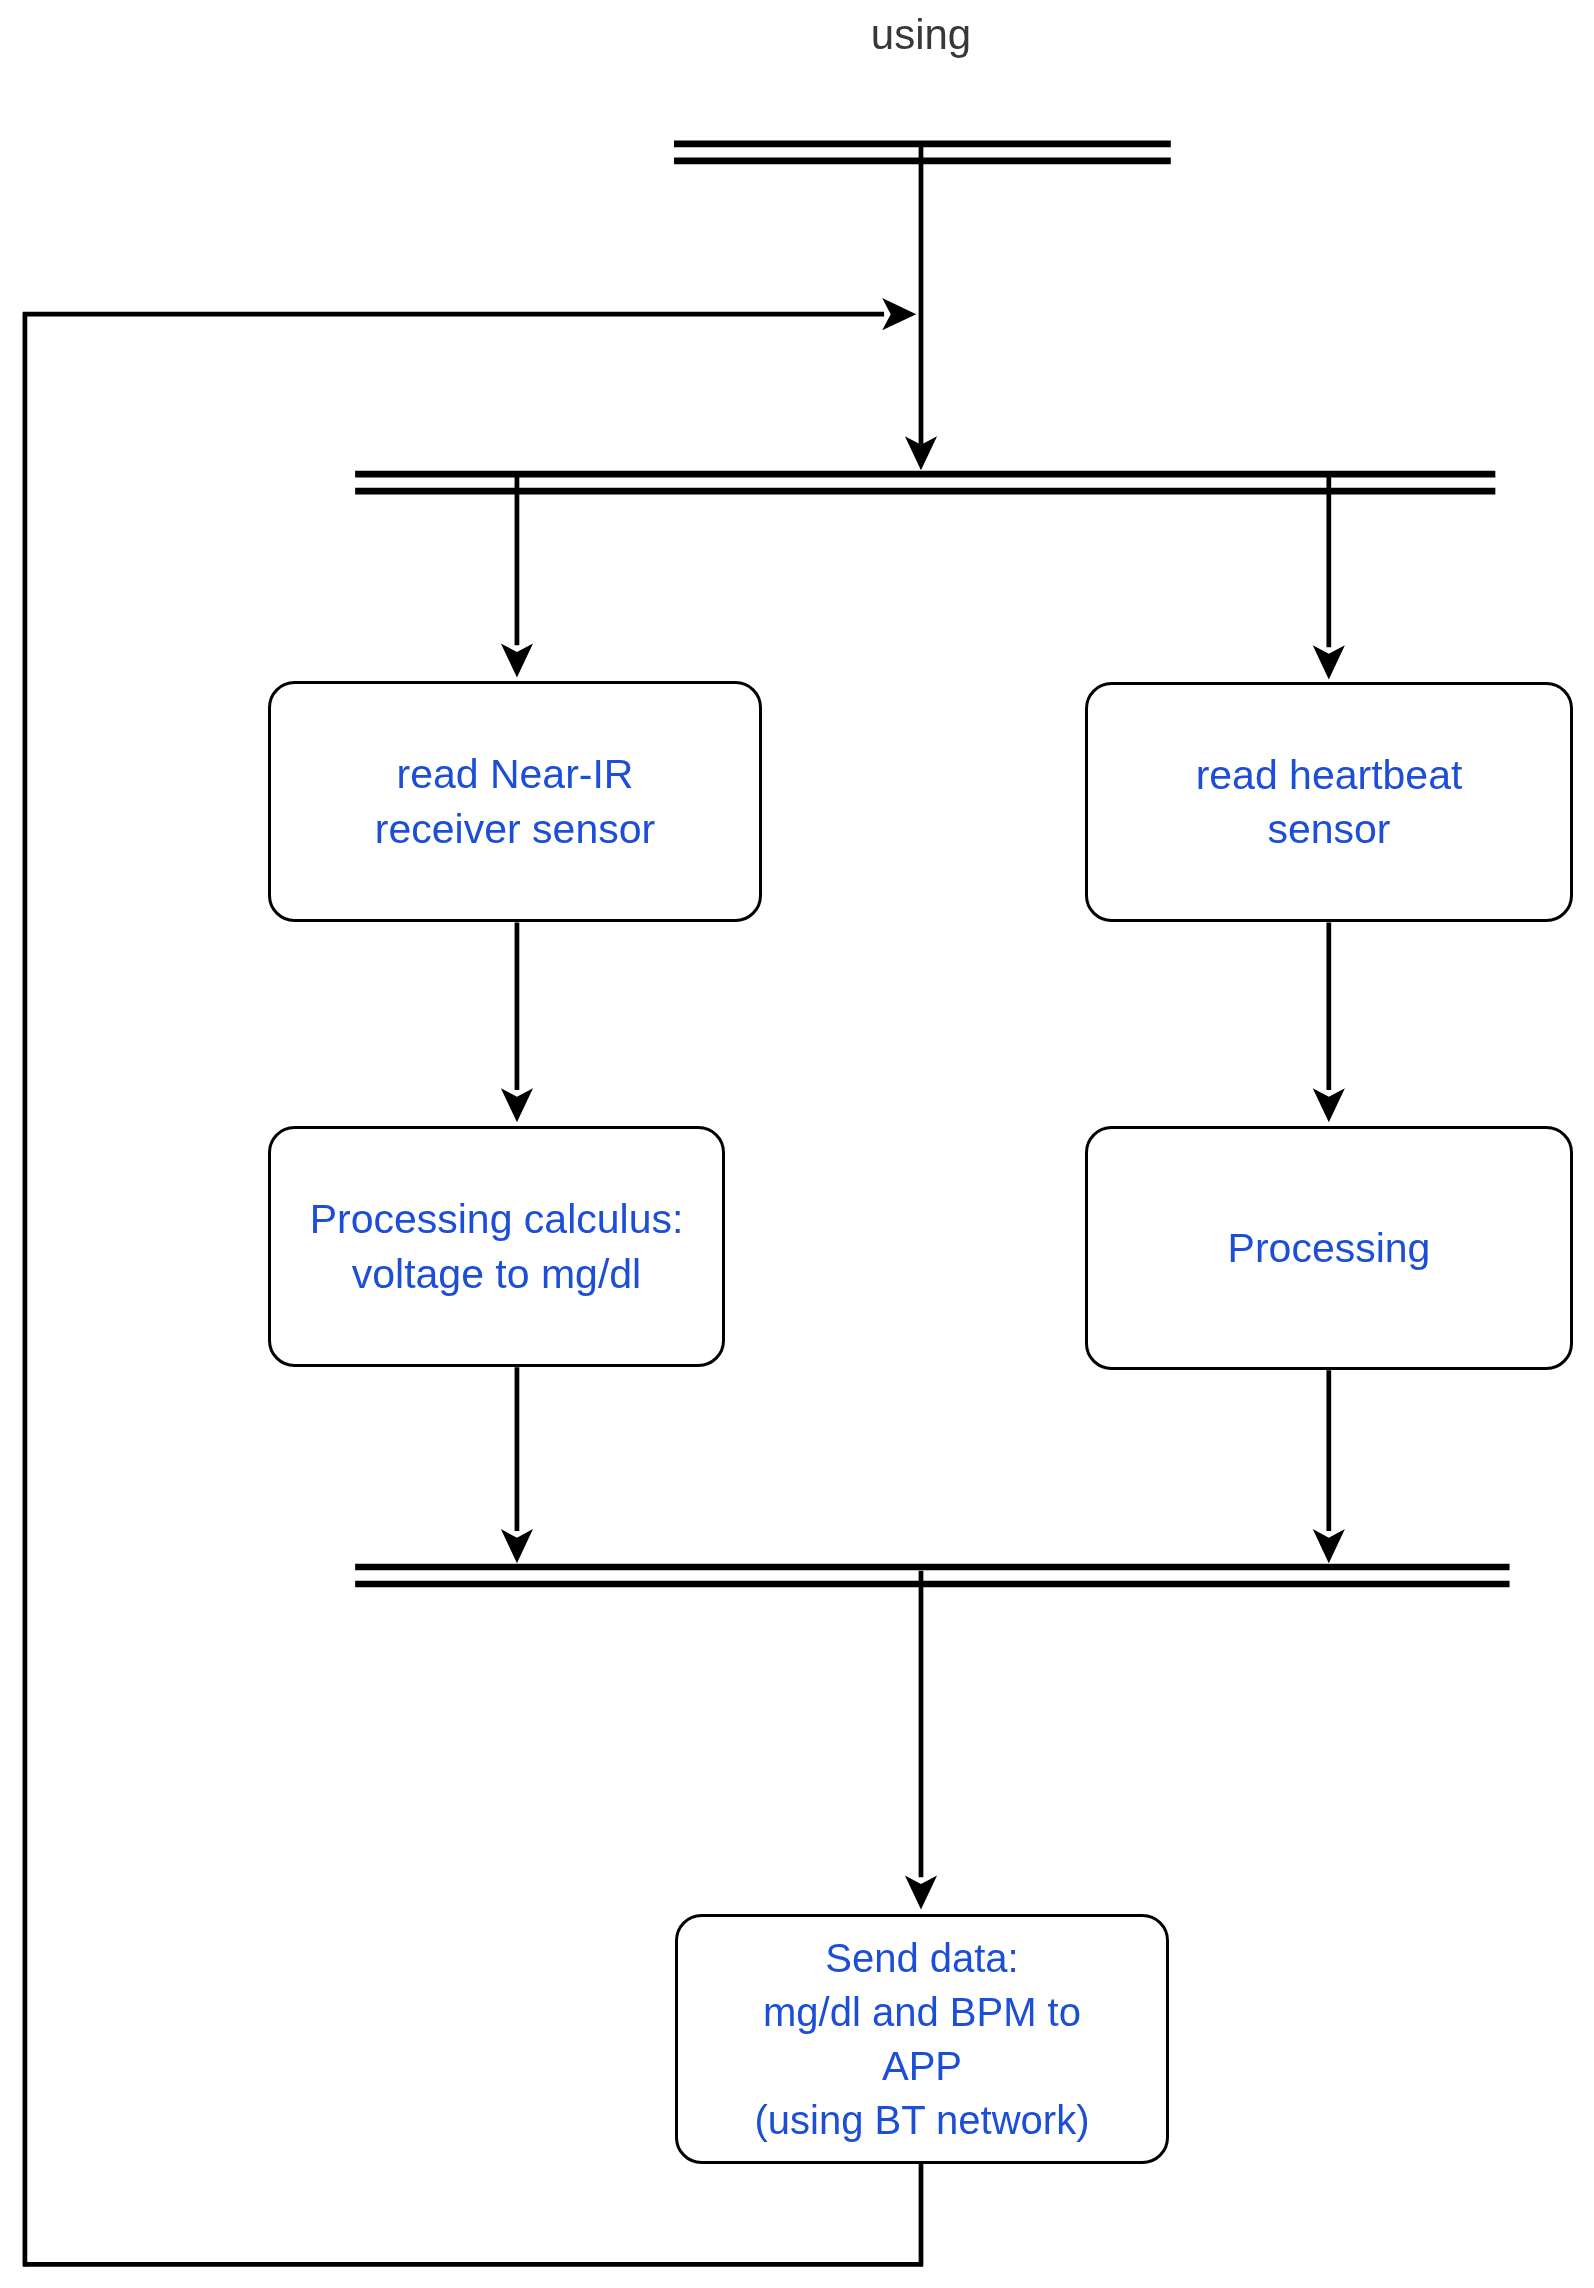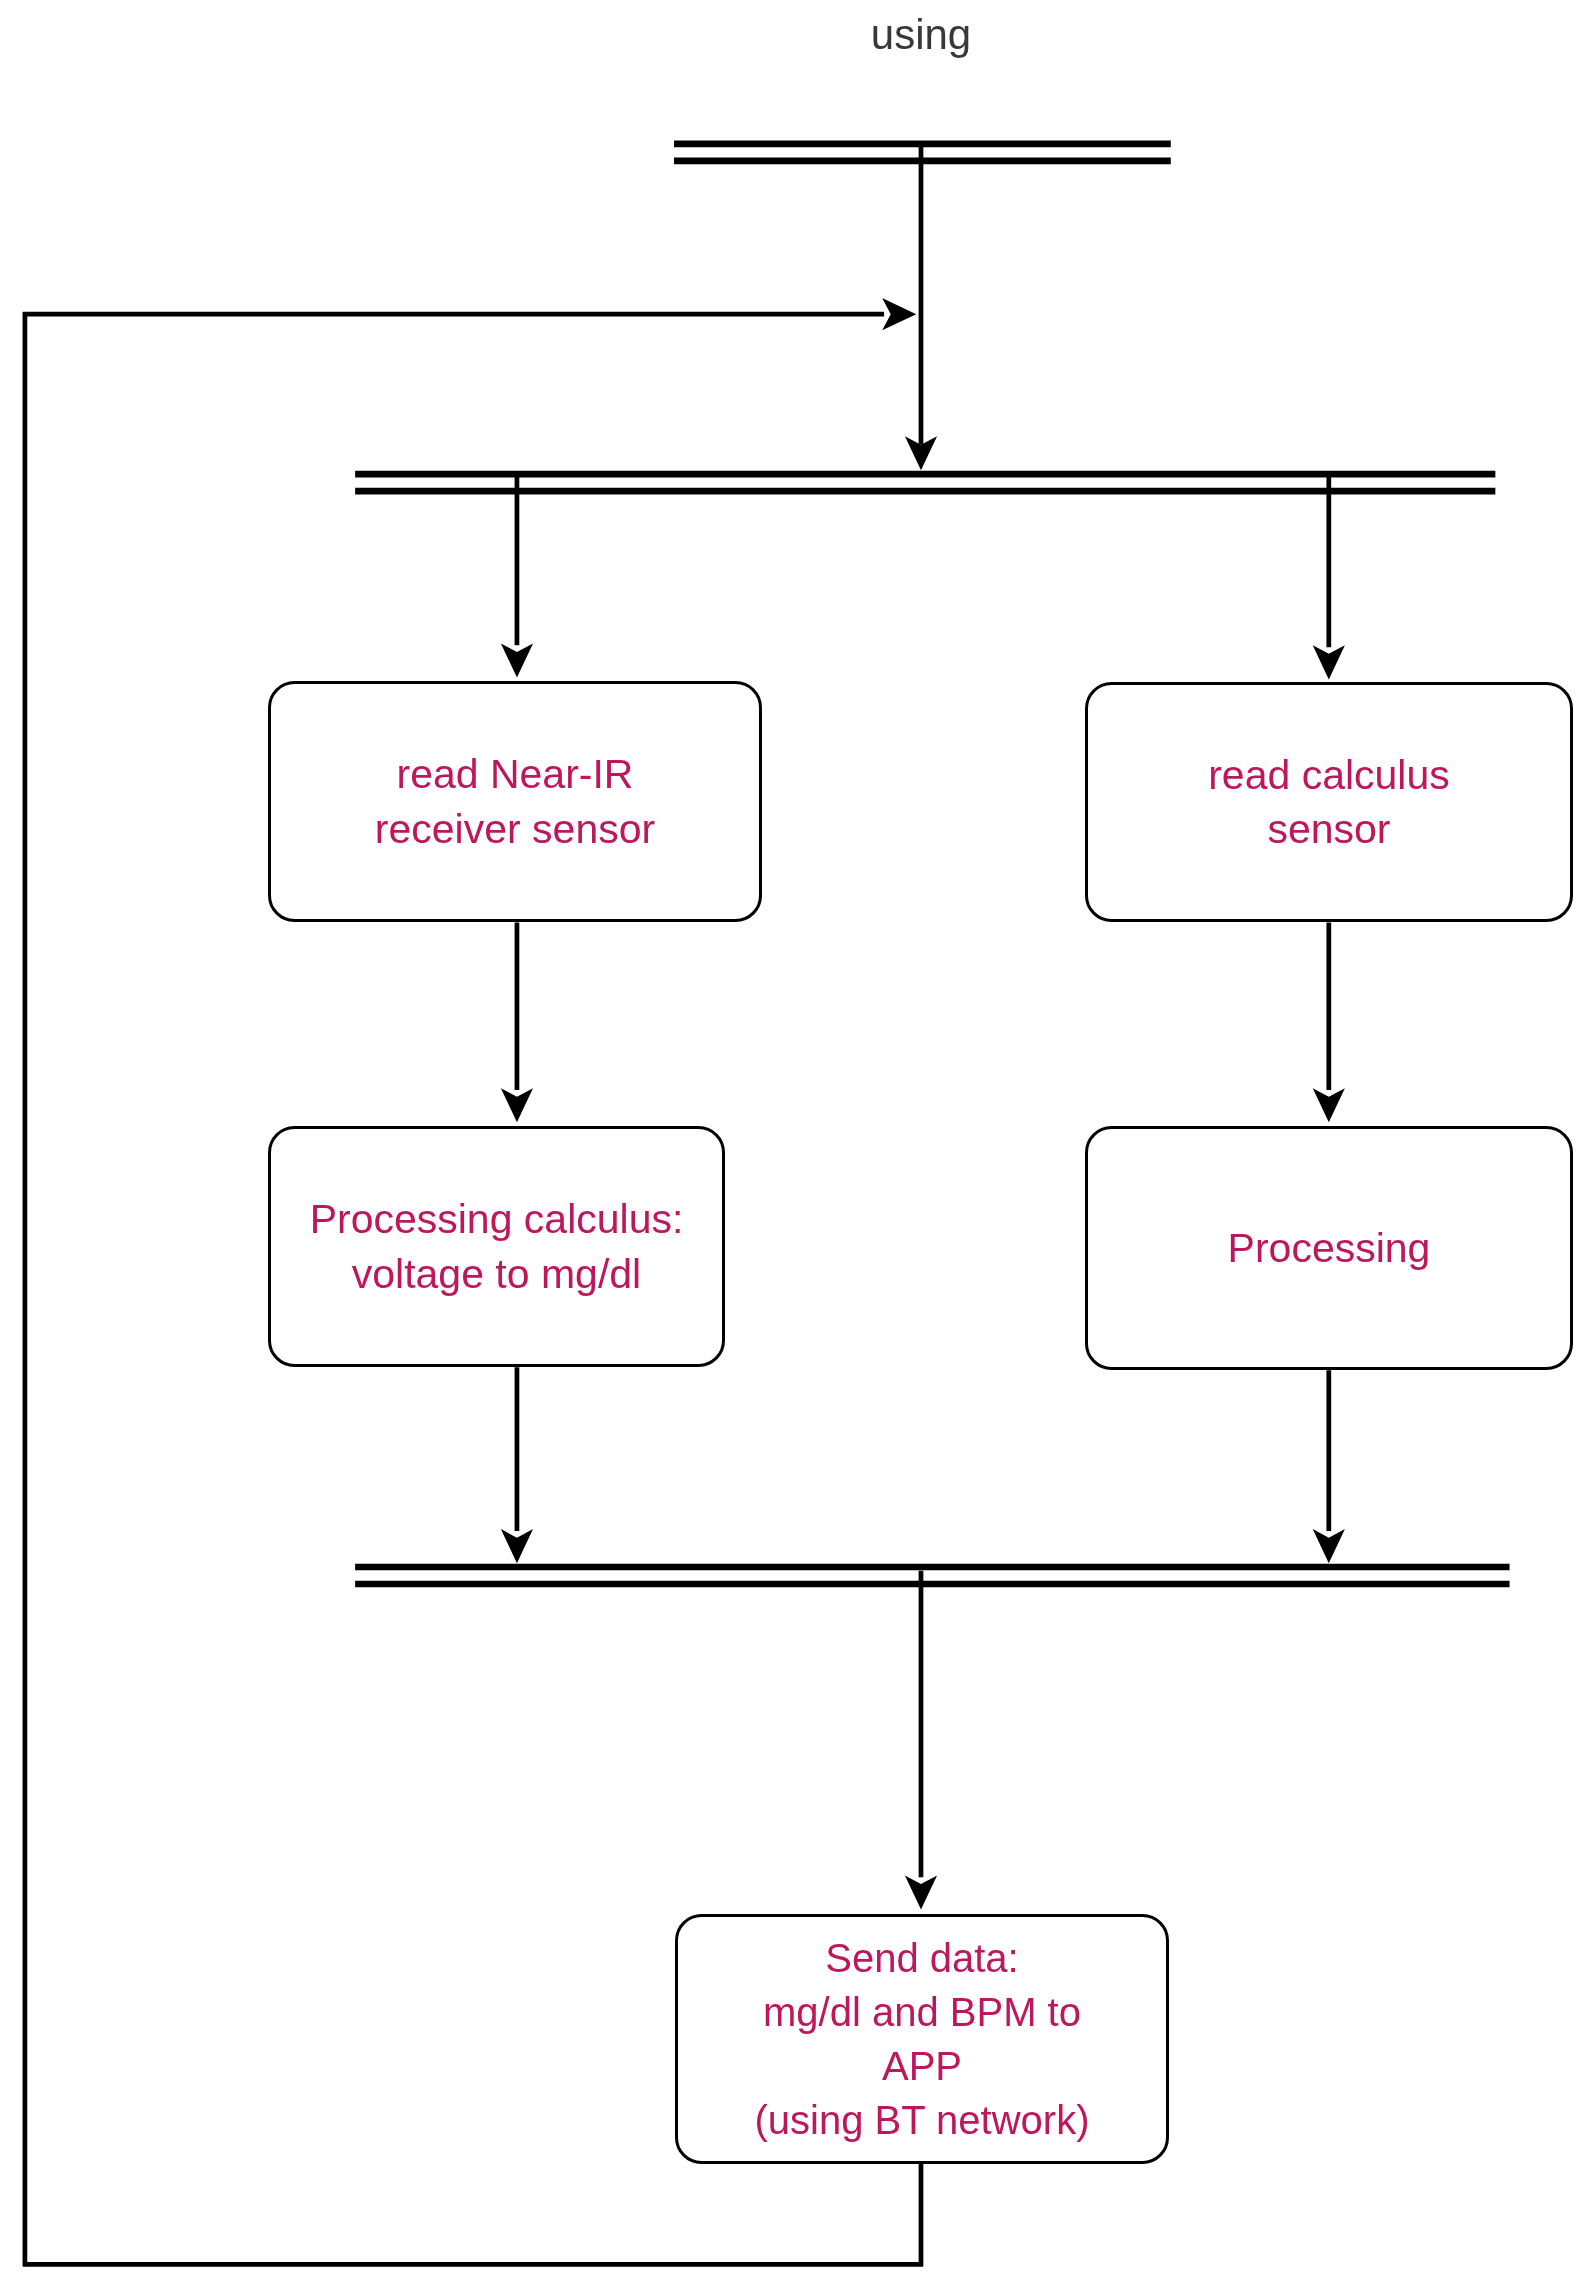--- a/index.html
+++ b/index.html
@@ -44,21 +44,21 @@
     box-sizing: border-box;
     background: #ffffff;
     border: 3.8px solid #000000;
     border-radius: 26.5px;
     display: flex;
     align-items: center;
     justify-content: center;
     text-align: center;
     font-size: 41px;
     line-height: 1.32;
-    color: #be185d;
+    color: #1d4ed8;
     padding: 5.7px 9.5px;
   }
   .node-label {
     white-space: pre-line;
   }
   #n-near-ir     { left: 268px;  top: 681px;  width: 494px; height: 241px; }
   #n-heartbeat   { left: 1085px; top: 682px;  width: 488px; height: 240px; }
   #n-processing  { left: 268px;  top: 1126px; width: 457px; height: 241px; }
   #n-filtering   { left: 1085px; top: 1126px; width: 488px; height: 244px; }
   #n-send        { left: 675px;  top: 1914px; width: 494px; height: 250px; font-size: 40px; line-height: 1.35; }
@@ -111,21 +111,21 @@
   </svg>
 
   <div class="start-label">using</div>
 
   <div class="node" id="n-near-ir">
     <span class="node-label">read Near-IR
 receiver sensor</span>
   </div>
 
   <div class="node" id="n-heartbeat">
-    <span class="node-label">read calculus
+    <span class="node-label">read heartbeat
 sensor</span>
   </div>
 
   <div class="node" id="n-processing">
     <span class="node-label">Processing calculus:
 voltage to mg/dl</span>
   </div>
 
   <div class="node" id="n-filtering">
     <span class="node-label">Processing</span>

